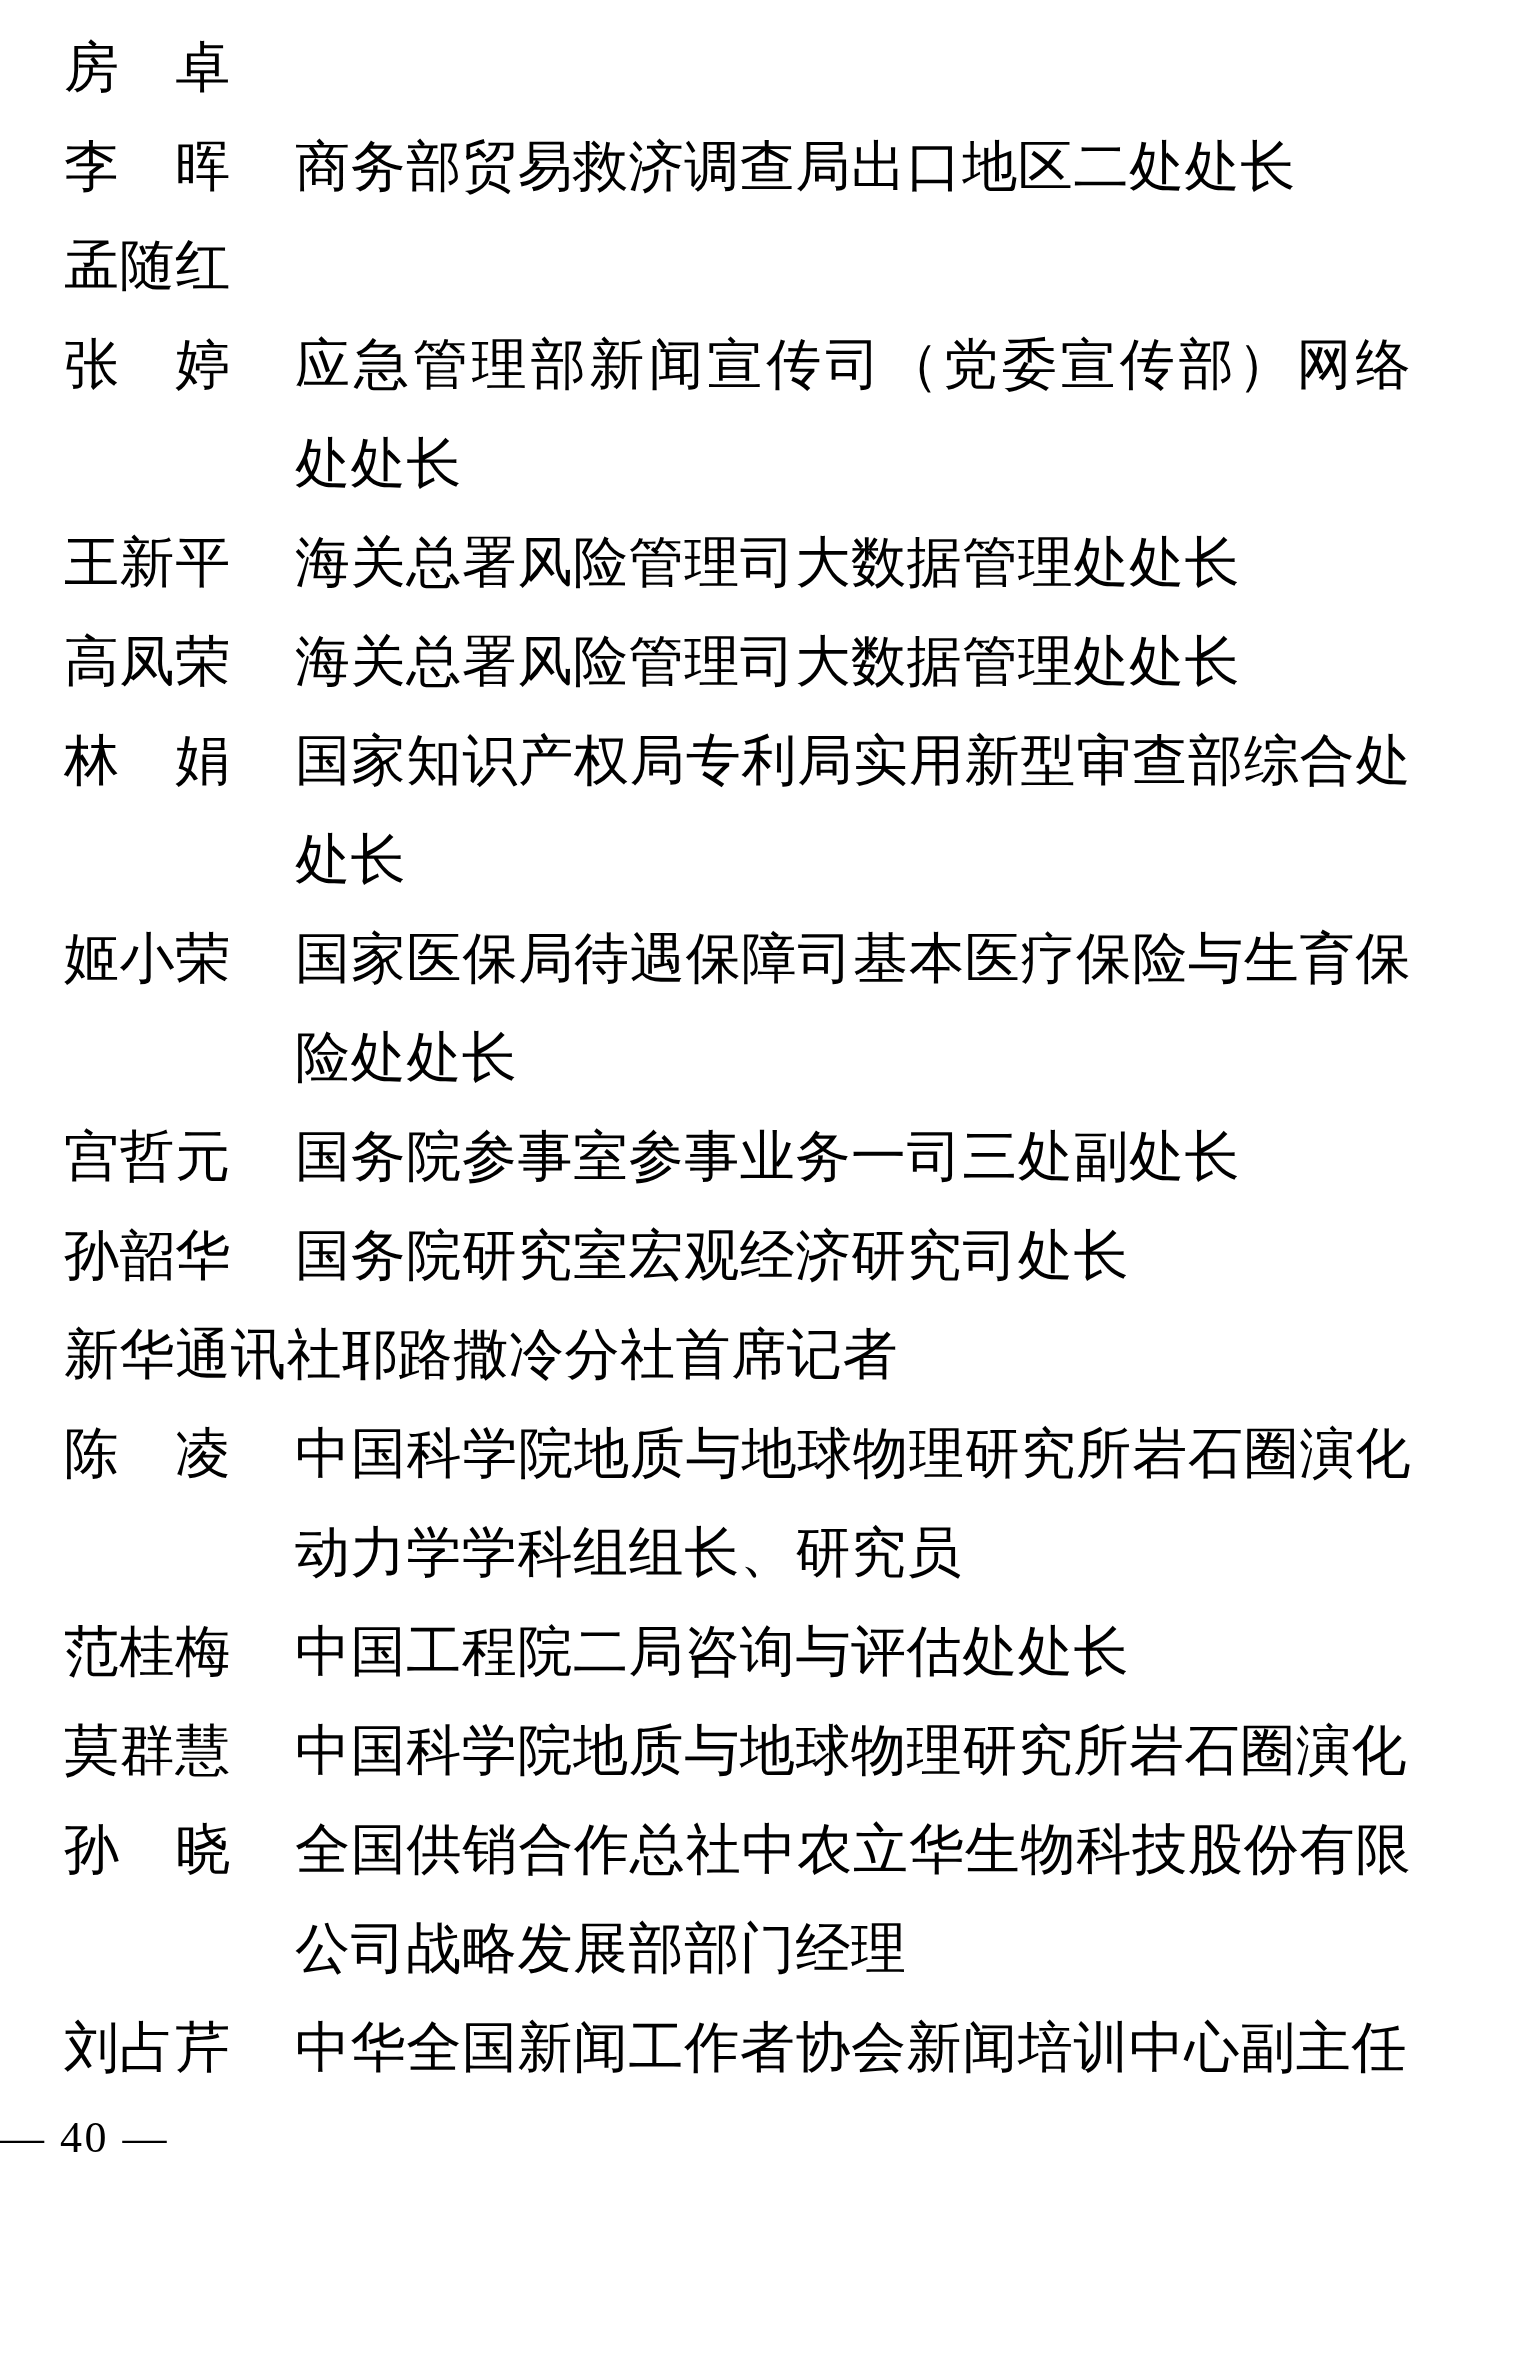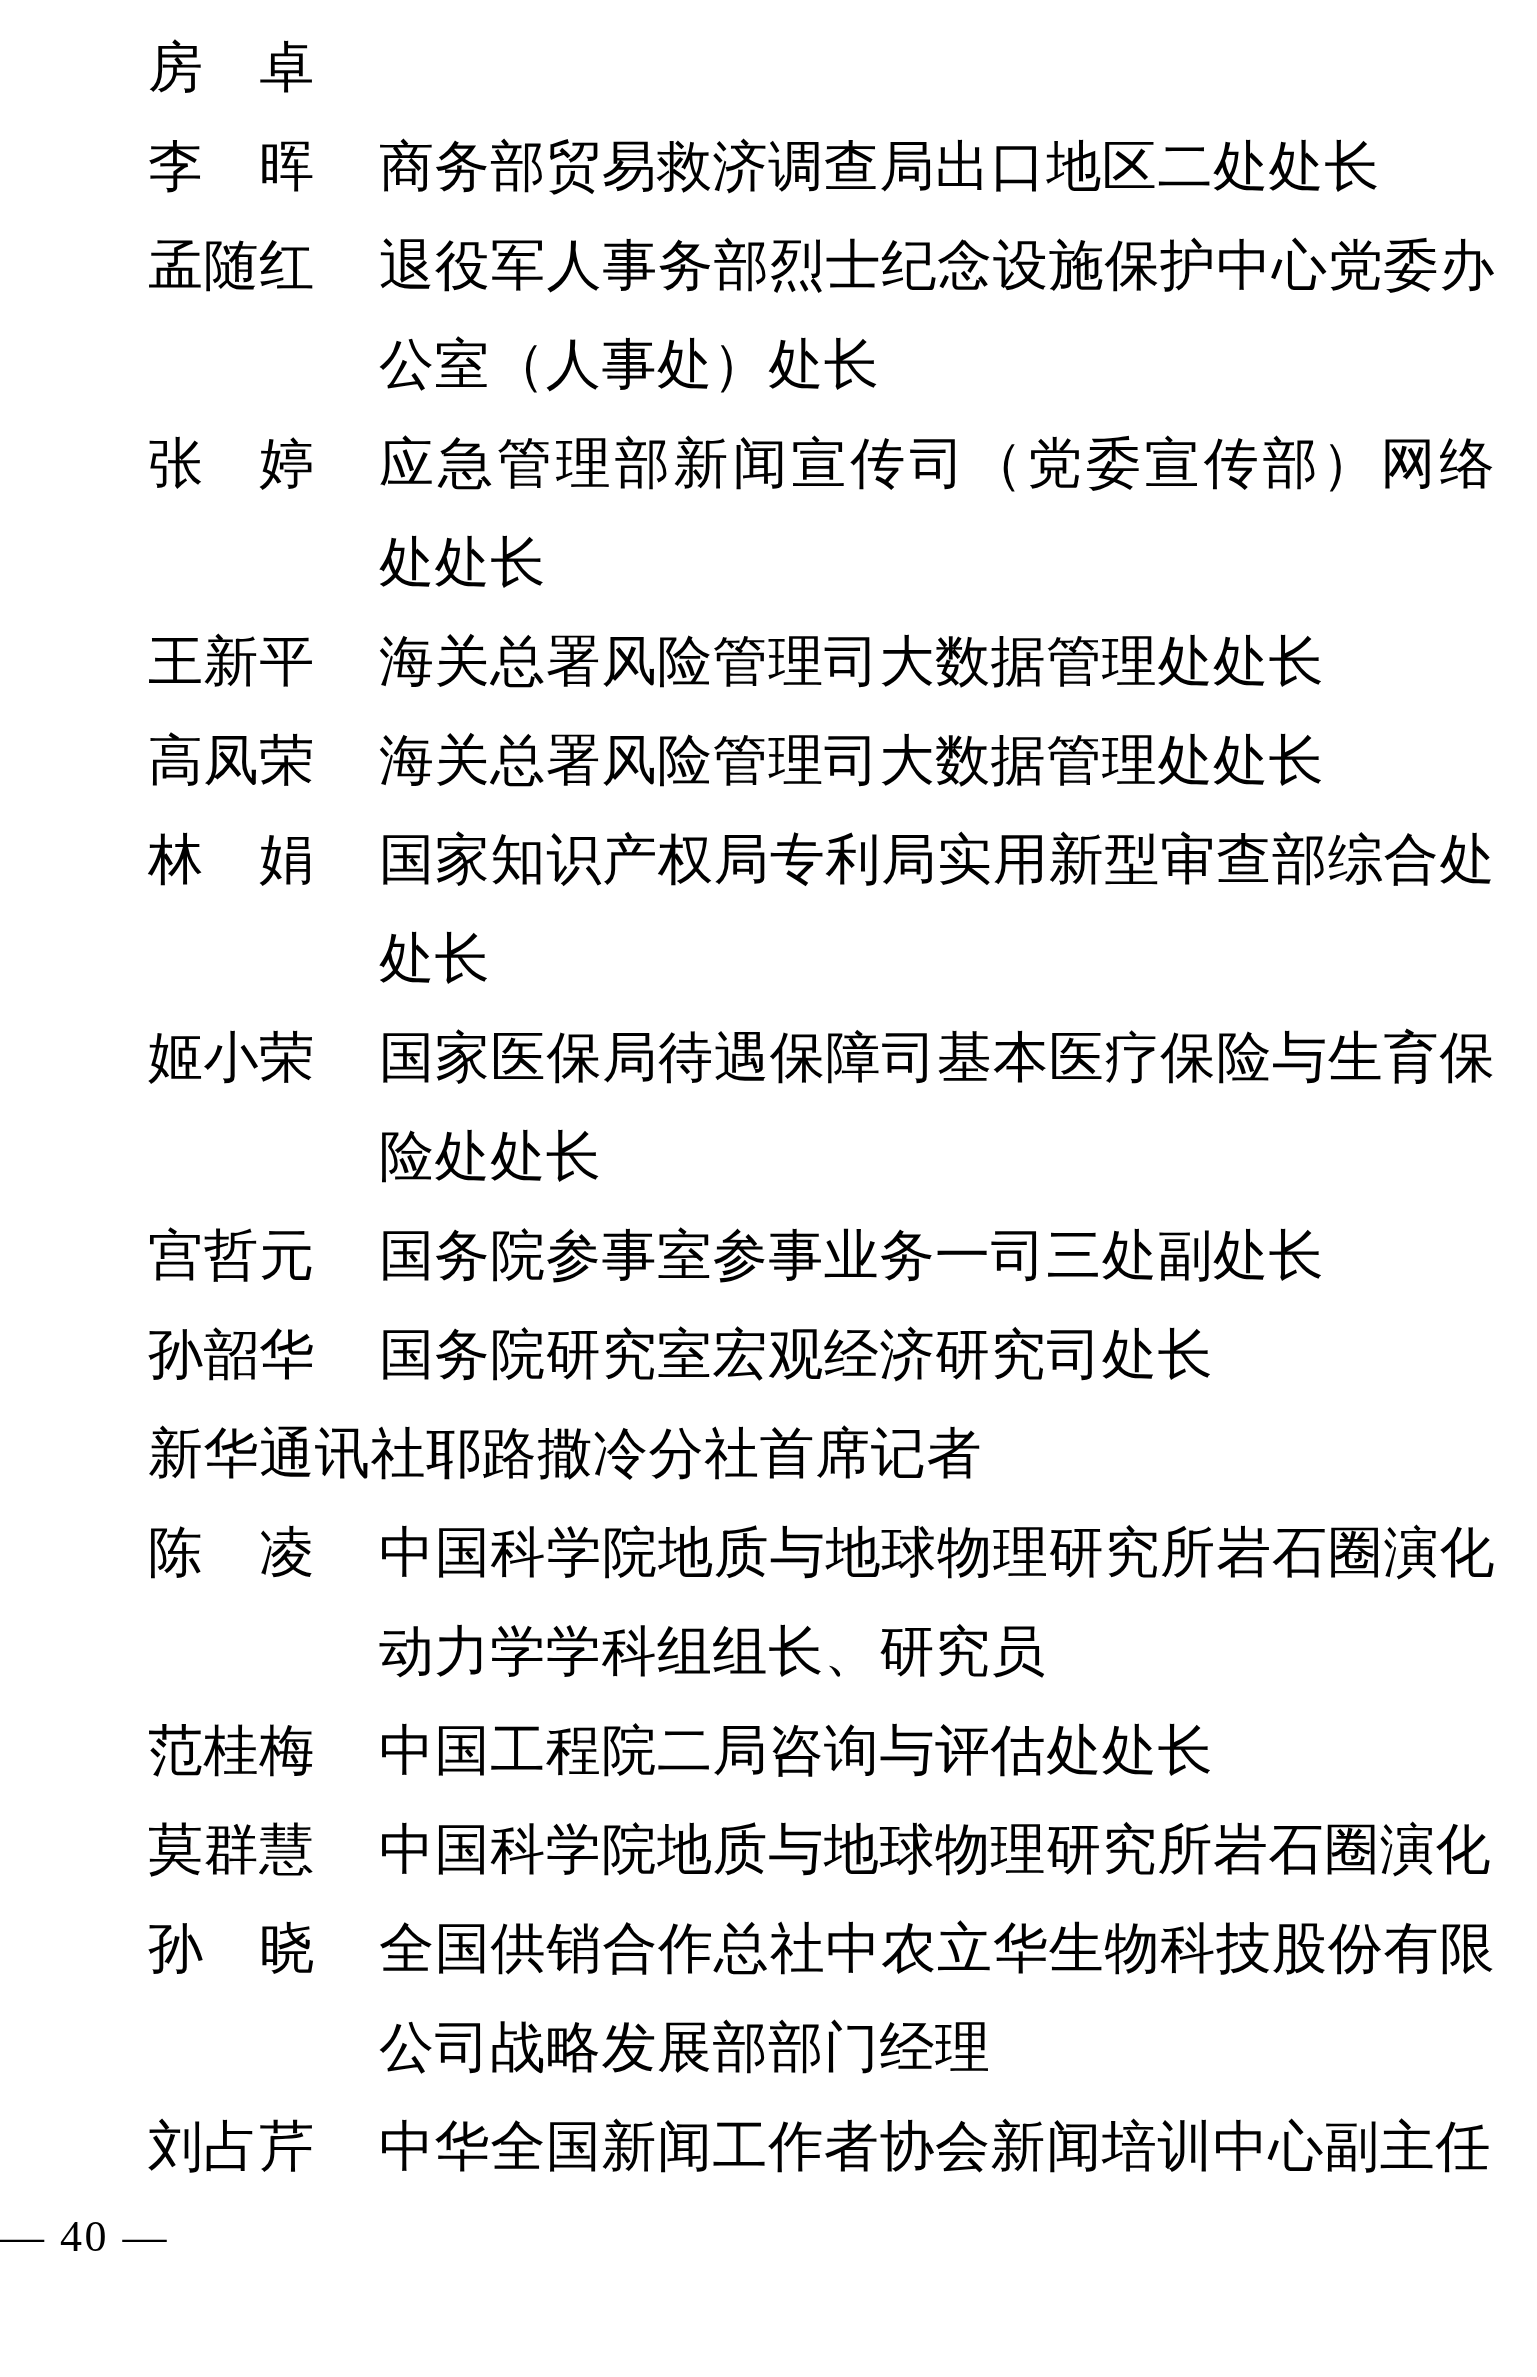--- a/index.html
+++ b/index.html
@@ -10,22 +10,21 @@
   body {
     width: 1537px;
     height: 2377px;
     position: relative;
     font-family: "Liberation Serif", serif;
     color: #000000;
     overflow: hidden;
   }
   .name-list {
     padding-top: 18px;
-    padding-left: 116px;
-    margin-left: 32px;
+    padding-left: 64px;
   }
   .entry {
     display: flex;
     align-items: flex-start;
   }
   .entry-name {
     flex: 0 0 169px;
     width: 169px;
     margin-right: 62px;
     font-size: 55px;
@@ -67,24 +66,20 @@
 
   <div class="entry">
     <div class="entry-name">李　晖</div>
     <div class="entry-position">
       <div class="pos-line">商务部贸易救济调查局出口地区二处处长</div>
     </div>
   </div>
 
   <div class="entry">
     <div class="entry-name">孟随红</div>
-    <div class="entry-position">
-      <div class="pos-line fill">退役军人事务部烈士纪念设施保护中心党委办</div>
-      <div class="pos-line">公室（人事处）处长</div>
-    </div>
   </div>
 
   <div class="entry">
     <div class="entry-name">张　婷</div>
     <div class="entry-position">
       <div class="pos-line fill">应急管理部新闻宣传司（党委宣传部）网络</div>
       <div class="pos-line">处处长</div>
     </div>
   </div>
 

